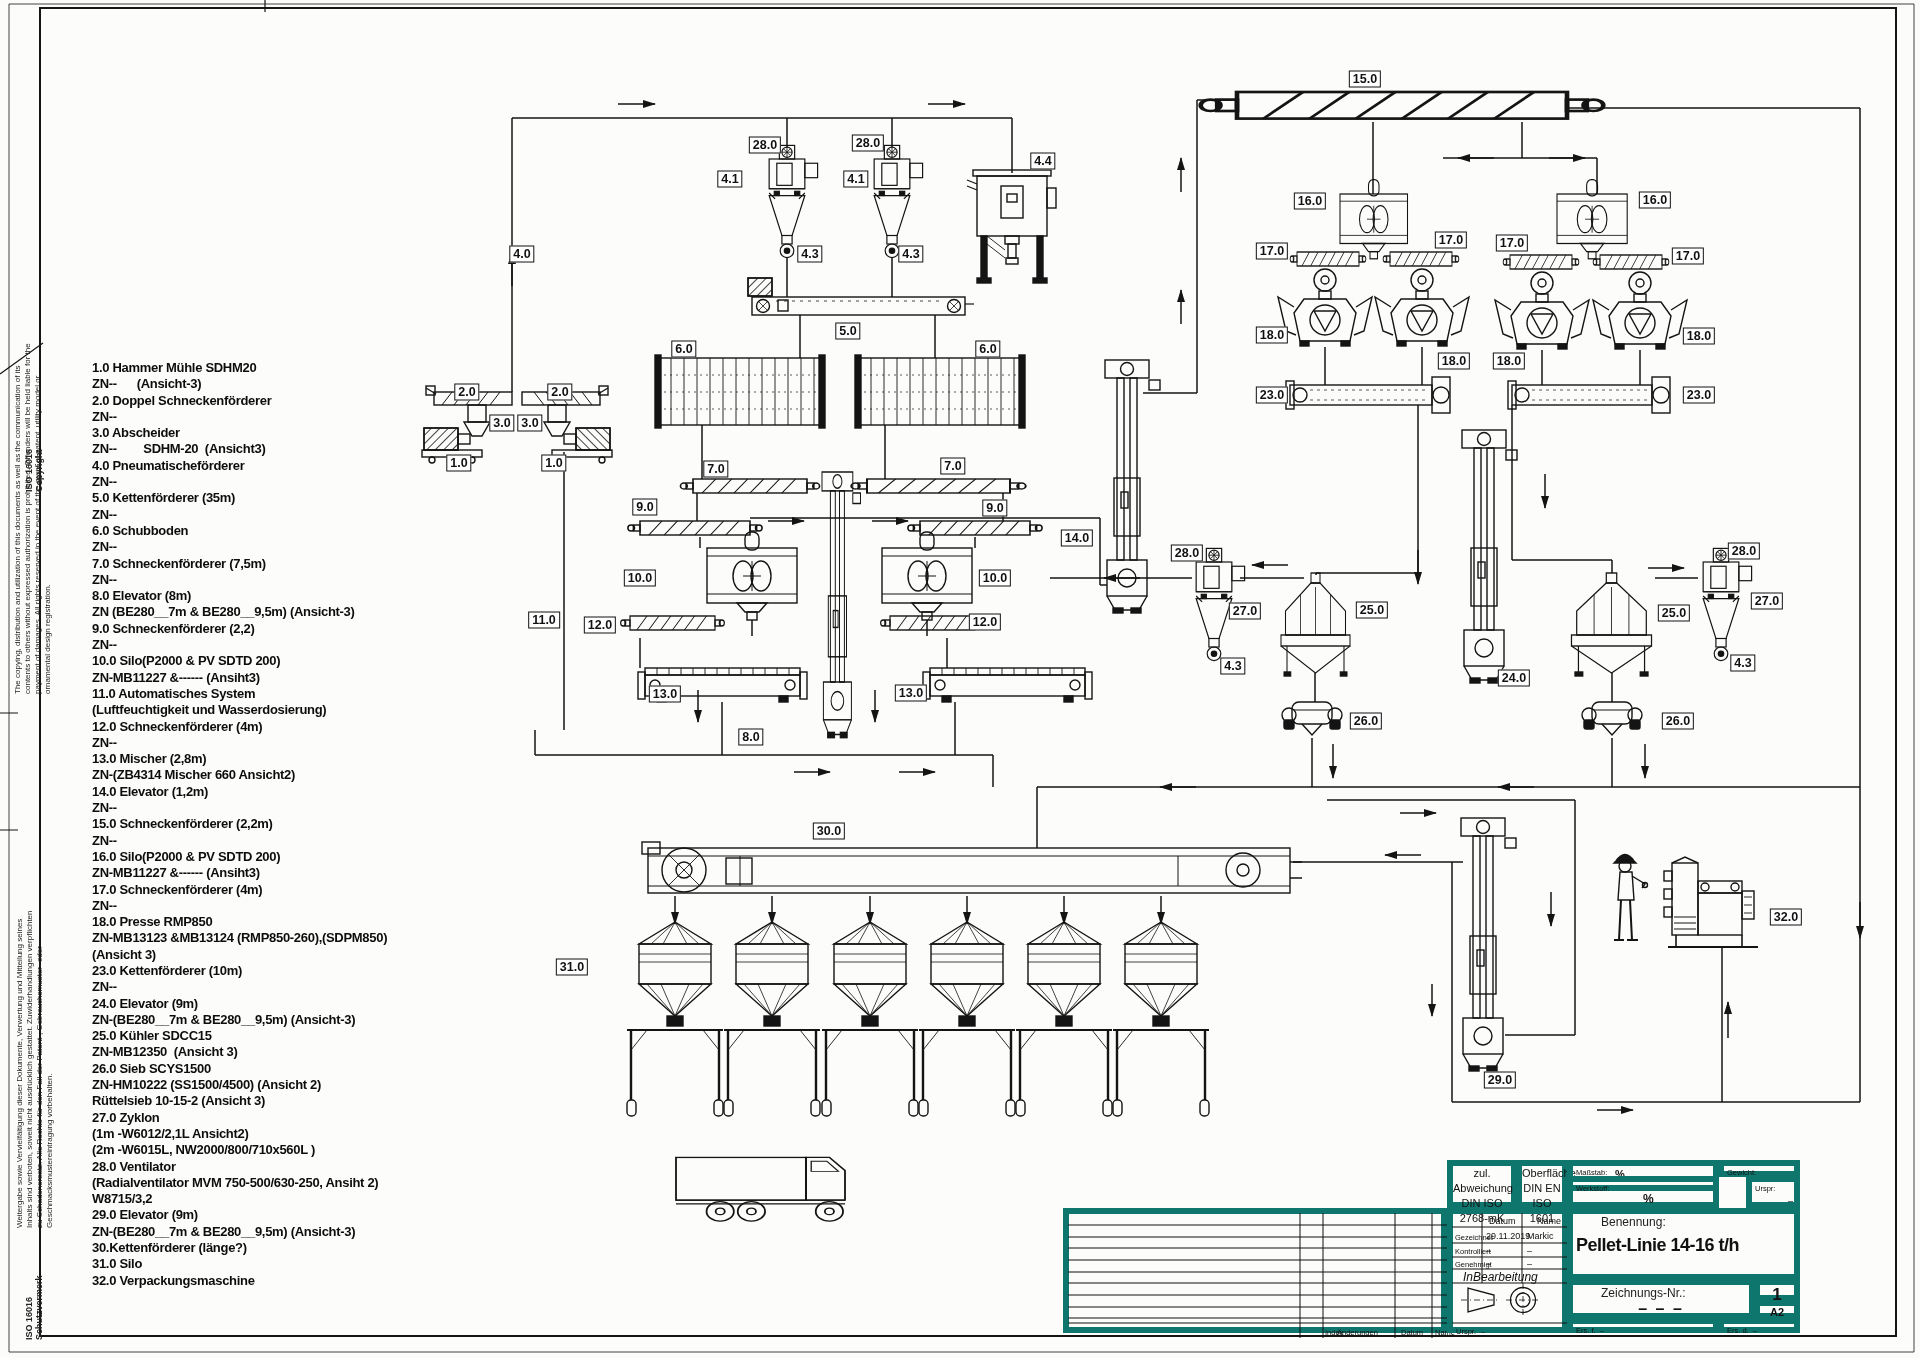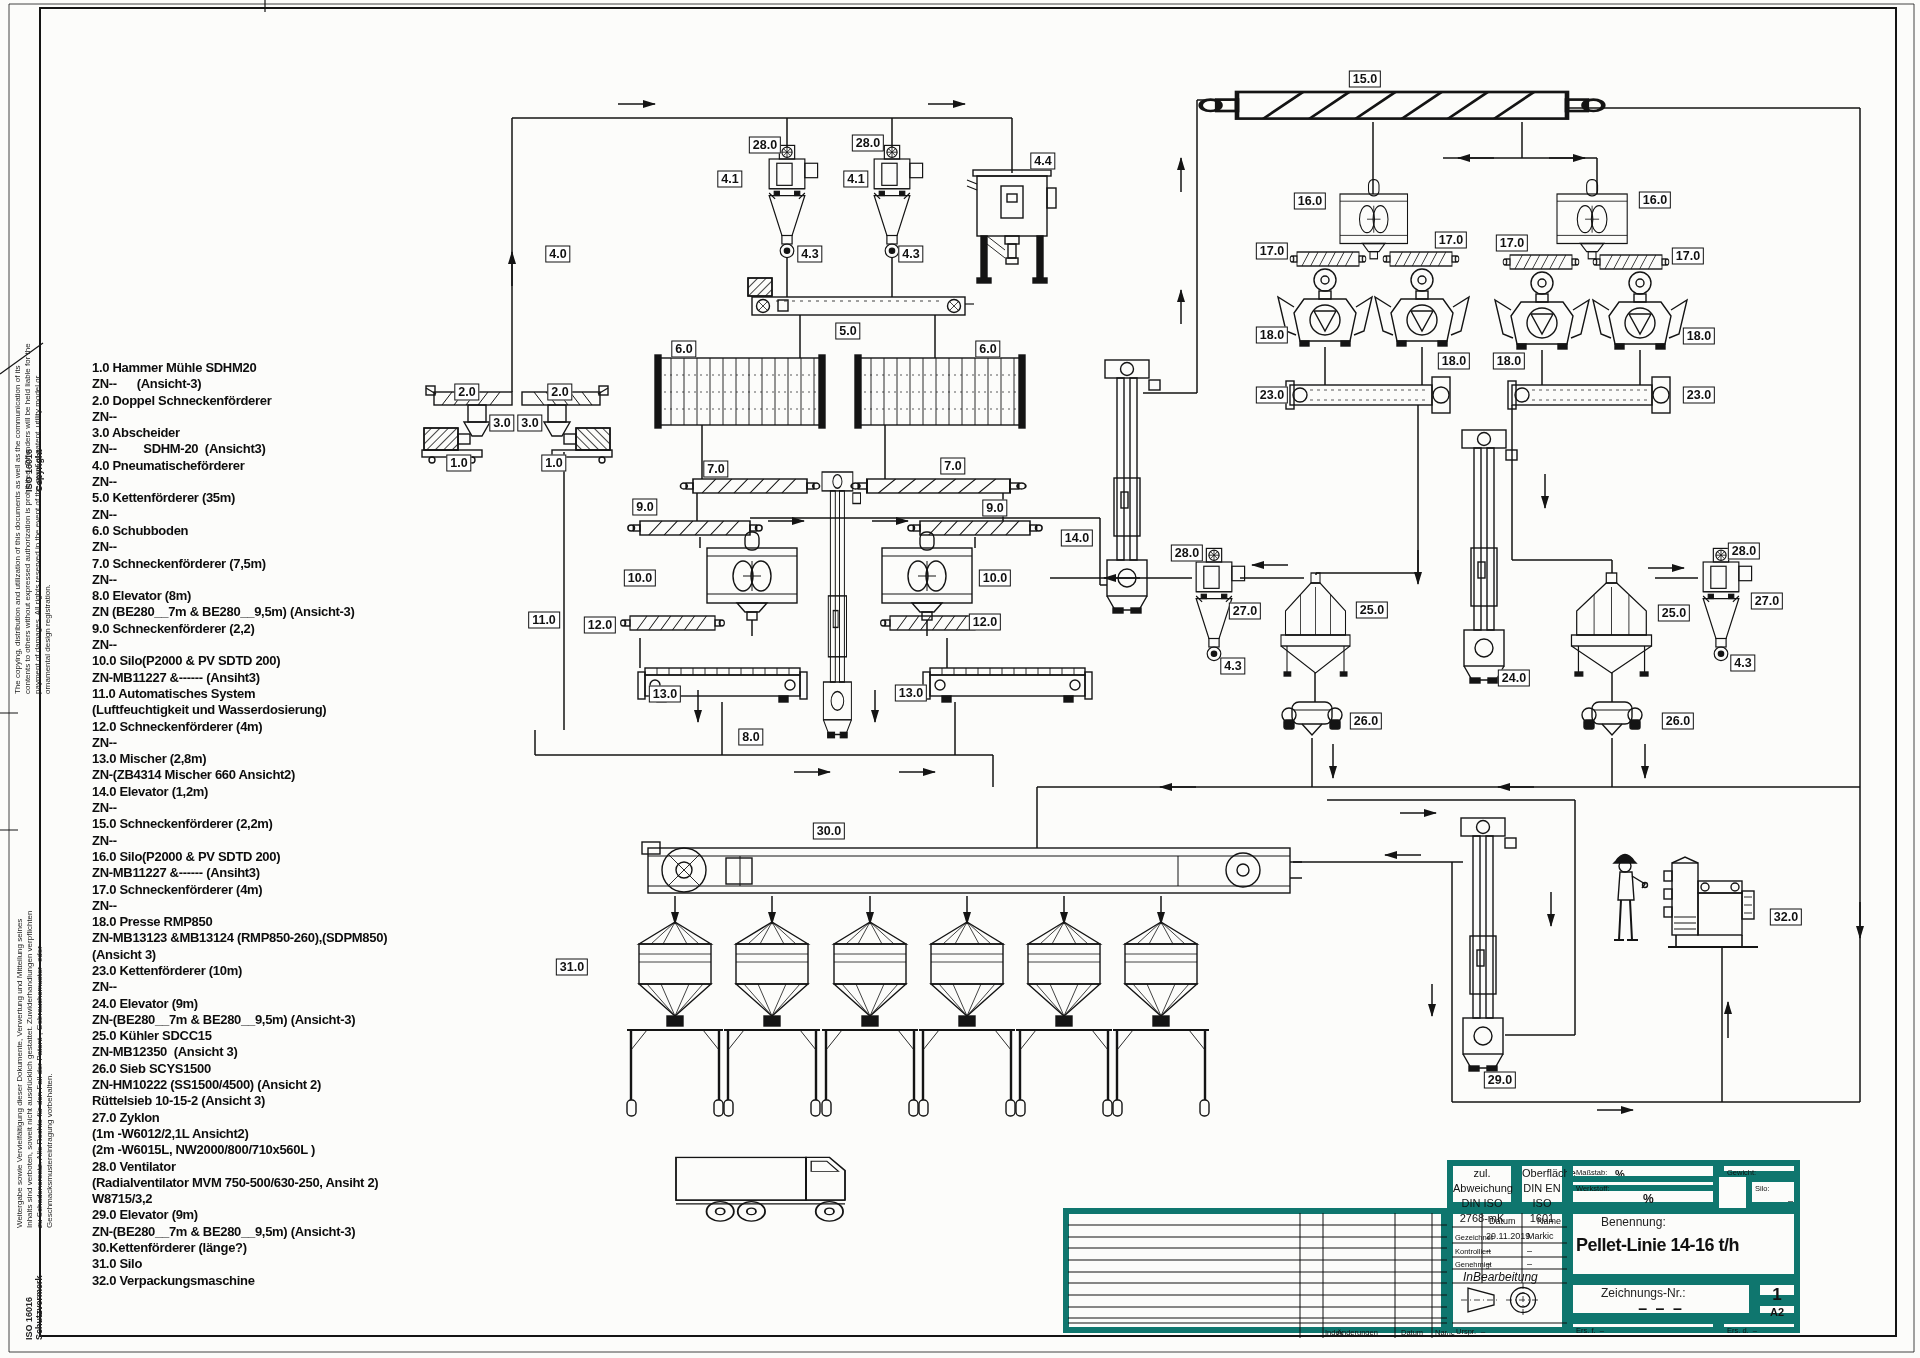--- a/index.html
+++ b/index.html
@@ -482,21 +482,21 @@
 <div class="rot" style="left:15px;top:1228px;width:320px;">Weitergabe sowie Vervielfältigung dieser Dokumente, Verwertung und Mitteilung seines Inhalts sind verboten, soweit nicht ausdrücklich gestattet. Zuwiderhandlungen verpflichten zu Schadenersatz. Alle Rechte für den Fall der Patent-, Gebrauchsmuster- oder Geschmacksmustereintragung vorbehalten.</div>
 
 <div id="labels-layer">
       <div class="lbl" style="left: 765px; top: 145px;">28.0</div>
       <div class="lbl" style="left: 730px; top: 179px;">4.1</div>
       <div class="lbl" style="left: 810px; top: 254px;">4.3</div>
       <div class="lbl" style="left: 868px; top: 143px;">28.0</div>
       <div class="lbl" style="left: 856px; top: 179px;">4.1</div>
       <div class="lbl" style="left: 911px; top: 254px;">4.3</div>
       <div class="lbl" style="left: 1043px; top: 161px;">4.4</div>
-      <div class="lbl" style="left: 522px; top: 254px; margin-left: 36px;">4.0</div>
+      <div class="lbl" style="left: 522px; top: 254px;">4.0</div>
       <div class="lbl" style="left: 848px; top: 331px;">5.0</div>
       <div class="lbl" style="left: 684px; top: 349px;">6.0</div>
       <div class="lbl" style="left: 988px; top: 349px;">6.0</div>
       <div class="lbl" style="left: 467px; top: 392px;">2.0</div>
       <div class="lbl" style="left: 560px; top: 392px;">2.0</div>
       <div class="lbl" style="left: 502px; top: 423px;">3.0</div>
       <div class="lbl" style="left: 530px; top: 423px;">3.0</div>
       <div class="lbl" style="left: 459px; top: 463px;">1.0</div>
       <div class="lbl" style="left: 554px; top: 463px;">1.0</div>
       <div class="lbl" style="left: 716px; top: 469px;">7.0</div>
@@ -573,21 +573,21 @@
   <div class="tb" style="left:1718px;top:1160px;width:82px;height:17px;">
     <span class="tbtxt small" style="left:3px;top:2px;">Gewicht:</span>
     <span class="tbtxt" style="left:36px;top:2px;">_</span>
   </div>
 
   <div class="tb" style="left:1567px;top:1176px;width:152px;height:32px;">
     <span class="tbtxt small" style="left:3px;top:2px;">Werkstoff:</span>
     <span class="tbtxt" style="left:70px;top:10px;font-weight:bold;font-size:12px;">%</span>
   </div>
   <div class="tb" style="left:1746px;top:1176px;width:54px;height:32px;">
-    <span class="tbtxt small" style="left:3px;top:2px;">Silo:</span>
+    <span class="tbtxt small" style="left:3px;top:2px;">Urspr:</span>
     <span class="tbtxt" style="left:36px;top:14px;">–</span>
   </div>
 
   <div class="tb" style="left:1447px;top:1208px;width:121px;height:125px;">
     <svg width="121" height="125" style="position:absolute;left:-1px;top:-1px" stroke="#111" stroke-width="1">
       <path d="M0,14 H121 M0,30 H121 M0,44 H121 M0,56 H121 M0,70 H121 M0,110 H121"></path>
       <path d="M30,0 V70 M70,0 V70"></path>
     </svg>
     <span class="tbtxt" style="left:36px;top:2px;">Datum</span>
     <span class="tbtxt" style="left:84px;top:2px;">Name</span>

